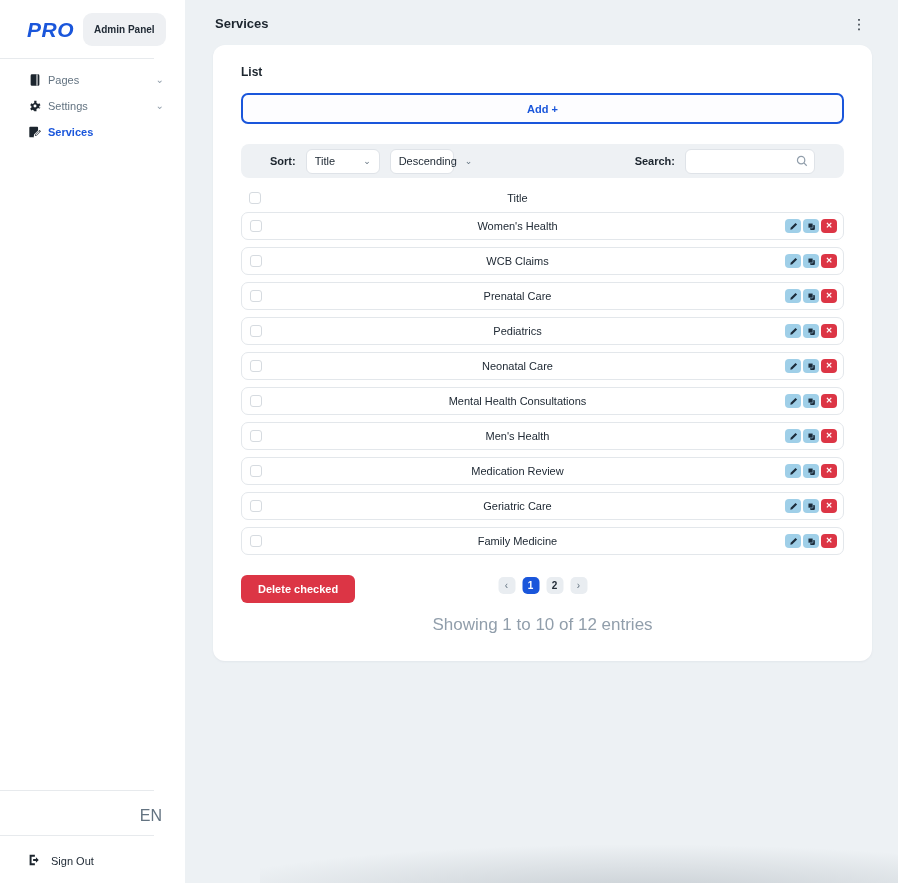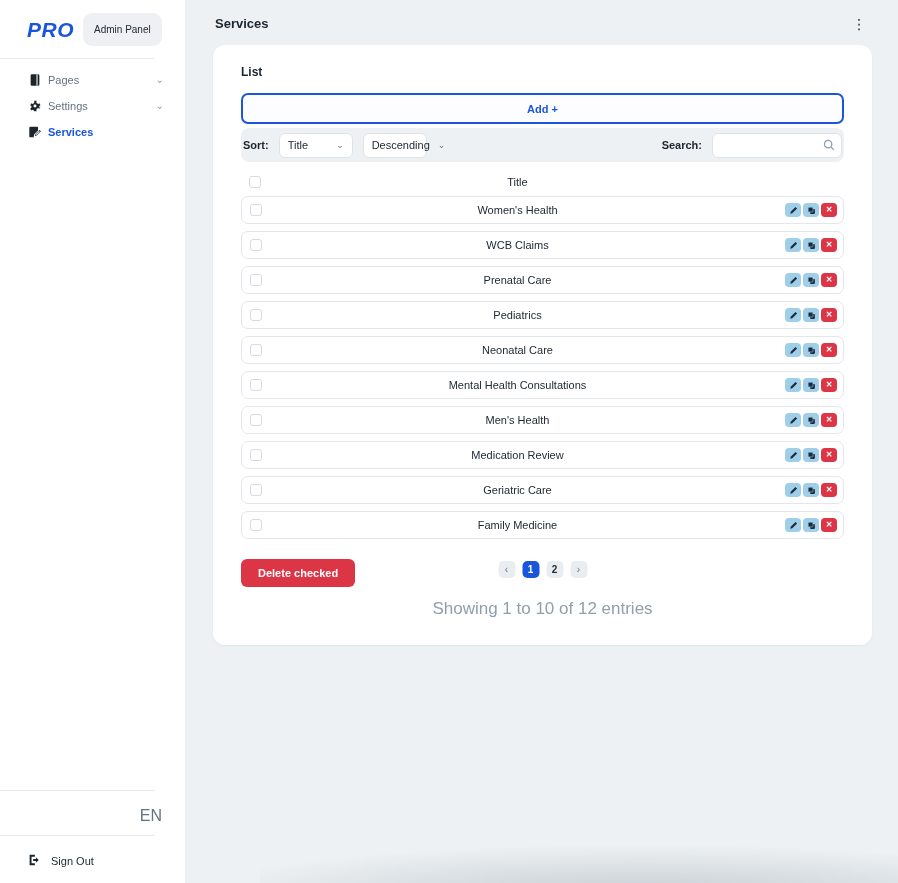--- a/index.html
+++ b/index.html
@@ -17,21 +17,21 @@
     width: 178px; min-width: 178px; height: 100%;
     background: #fff; display: flex; flex-direction: column;
     padding-top: 13px;
   }
   .logo-row { display: flex; align-items: center; gap: 9px; padding: 0 0 0 27px; }
   .logo {
     font-size: 21px; font-weight: bold; font-style: italic;
     color: var(--primary); letter-spacing: 0.5px;
   }
   .badge {
-    background: #eef0f3; color: #212b36; font-size: 10px; font-weight: normal;
+    background: #eef0f3; color: #212b36; font-size: 10px; font-weight: bold;
     padding: 11px 11px; border-radius: 9px;
   }
   .side-divider { border-top: 1px solid #e7eaed; margin: 12px 24px 8px 0; }
   .nav { display: flex; flex-direction: column; }
   .nav-item {
     display: flex; align-items: center; gap: 6px;
     padding: 6px 14px 6px 28px; font-size: 11px; color: #637381; cursor: pointer;
   }
   .nav-item .nav-icon { width: 14px; height: 14px; display: inline-flex; align-items: center; justify-content: center; color: #1c252e; }
   .nav-item .nav-label { flex: 1; }
@@ -62,22 +62,22 @@
   .card-title { font-size: 12px; font-weight: bold; color: #1c252e; margin-bottom: 14px; }
 
   .add-btn {
     width: 100%; height: 31px; border: 2px solid var(--primary);
     background: #fdfdff; color: var(--primary);
     font-size: 11px; font-weight: bold; border-radius: 7px; cursor: pointer;
     font-family: inherit;
   }
 
   .toolbar {
-    margin-top: 4px; height: 34px; background: #eef1f4; border-radius: 8px;
-    display: flex; align-items: center; padding: 0 2px; gap: 10px;
+    margin-top: 20px; height: 34px; background: #eef1f4; border-radius: 8px;
+    display: flex; align-items: center; padding: 0 29px; gap: 10px;
   }
   .toolbar-label { font-size: 11px; font-weight: bold; color: #1c252e; }
   .select {
     background: #fff; border: 1px solid #dfe3e8; border-radius: 6px;
     height: 25px; display: inline-flex; align-items: center; justify-content: space-between;
     font-size: 11px; color: #212b36; padding: 0 8px; gap: 8px; cursor: pointer;
   }
   .select .chev { color: #637381; font-size: 9px; }
   .sel-title { width: 74px; }
   .sel-dir { width: 64px; }

